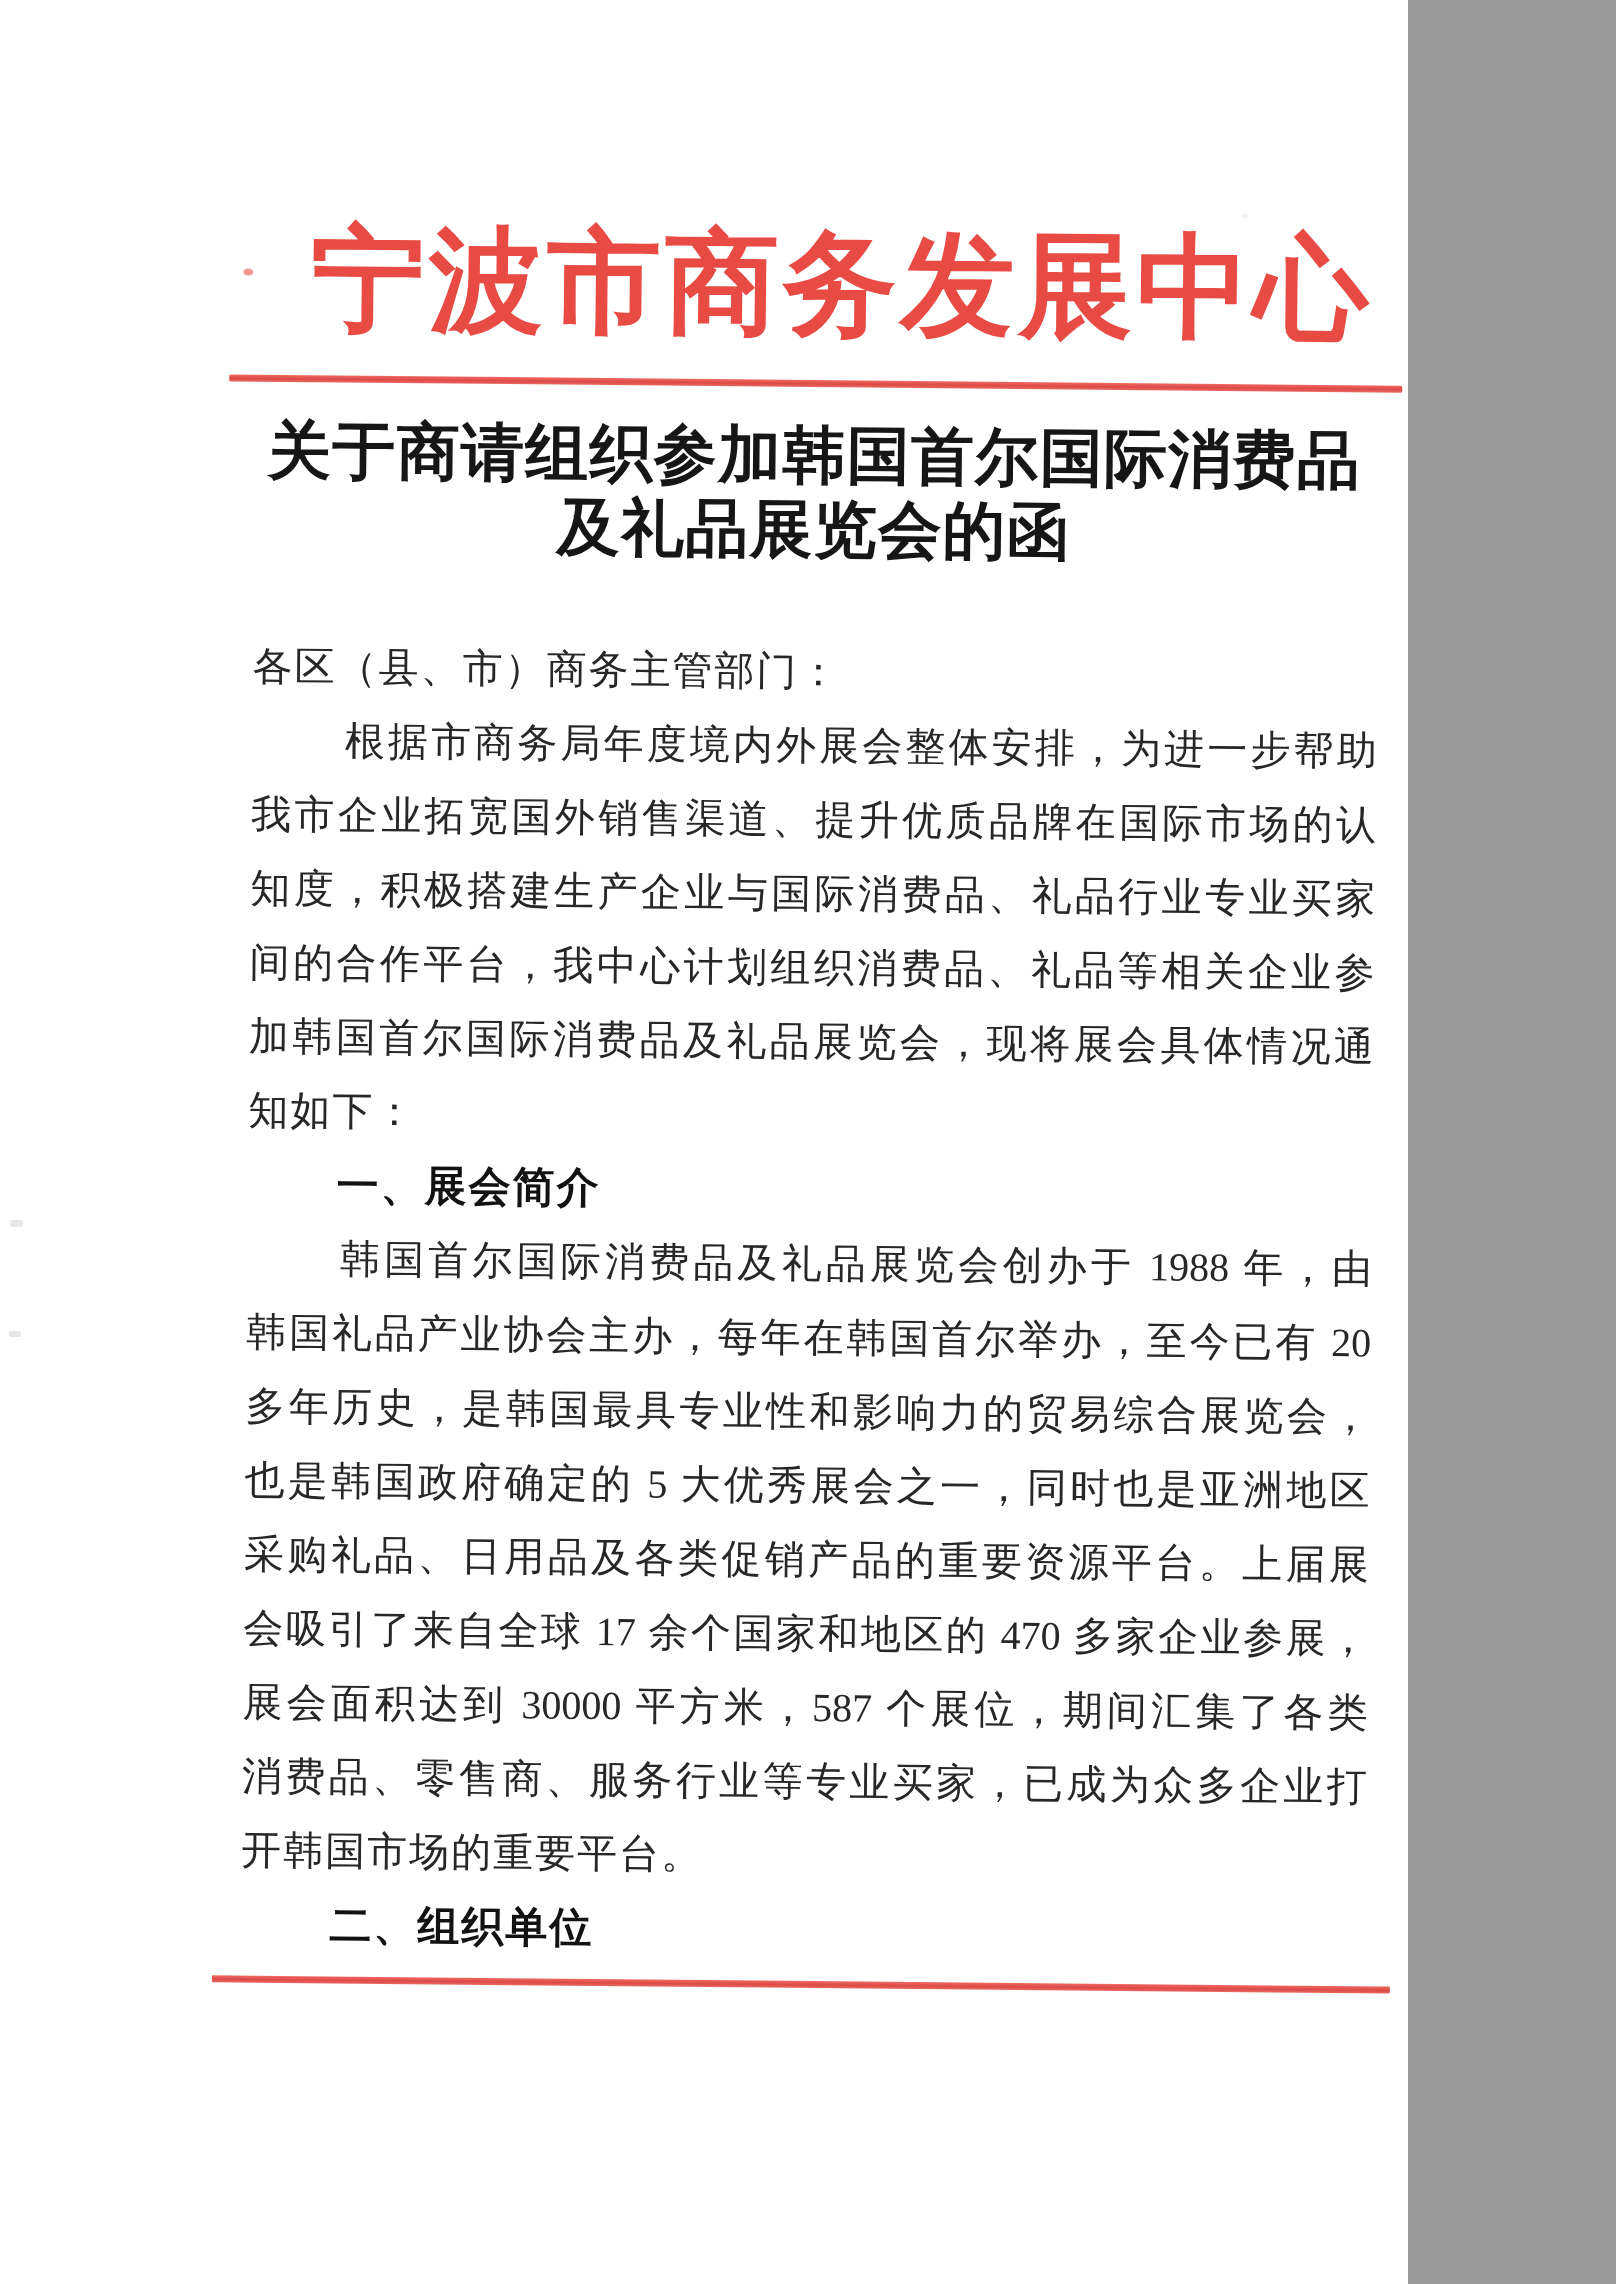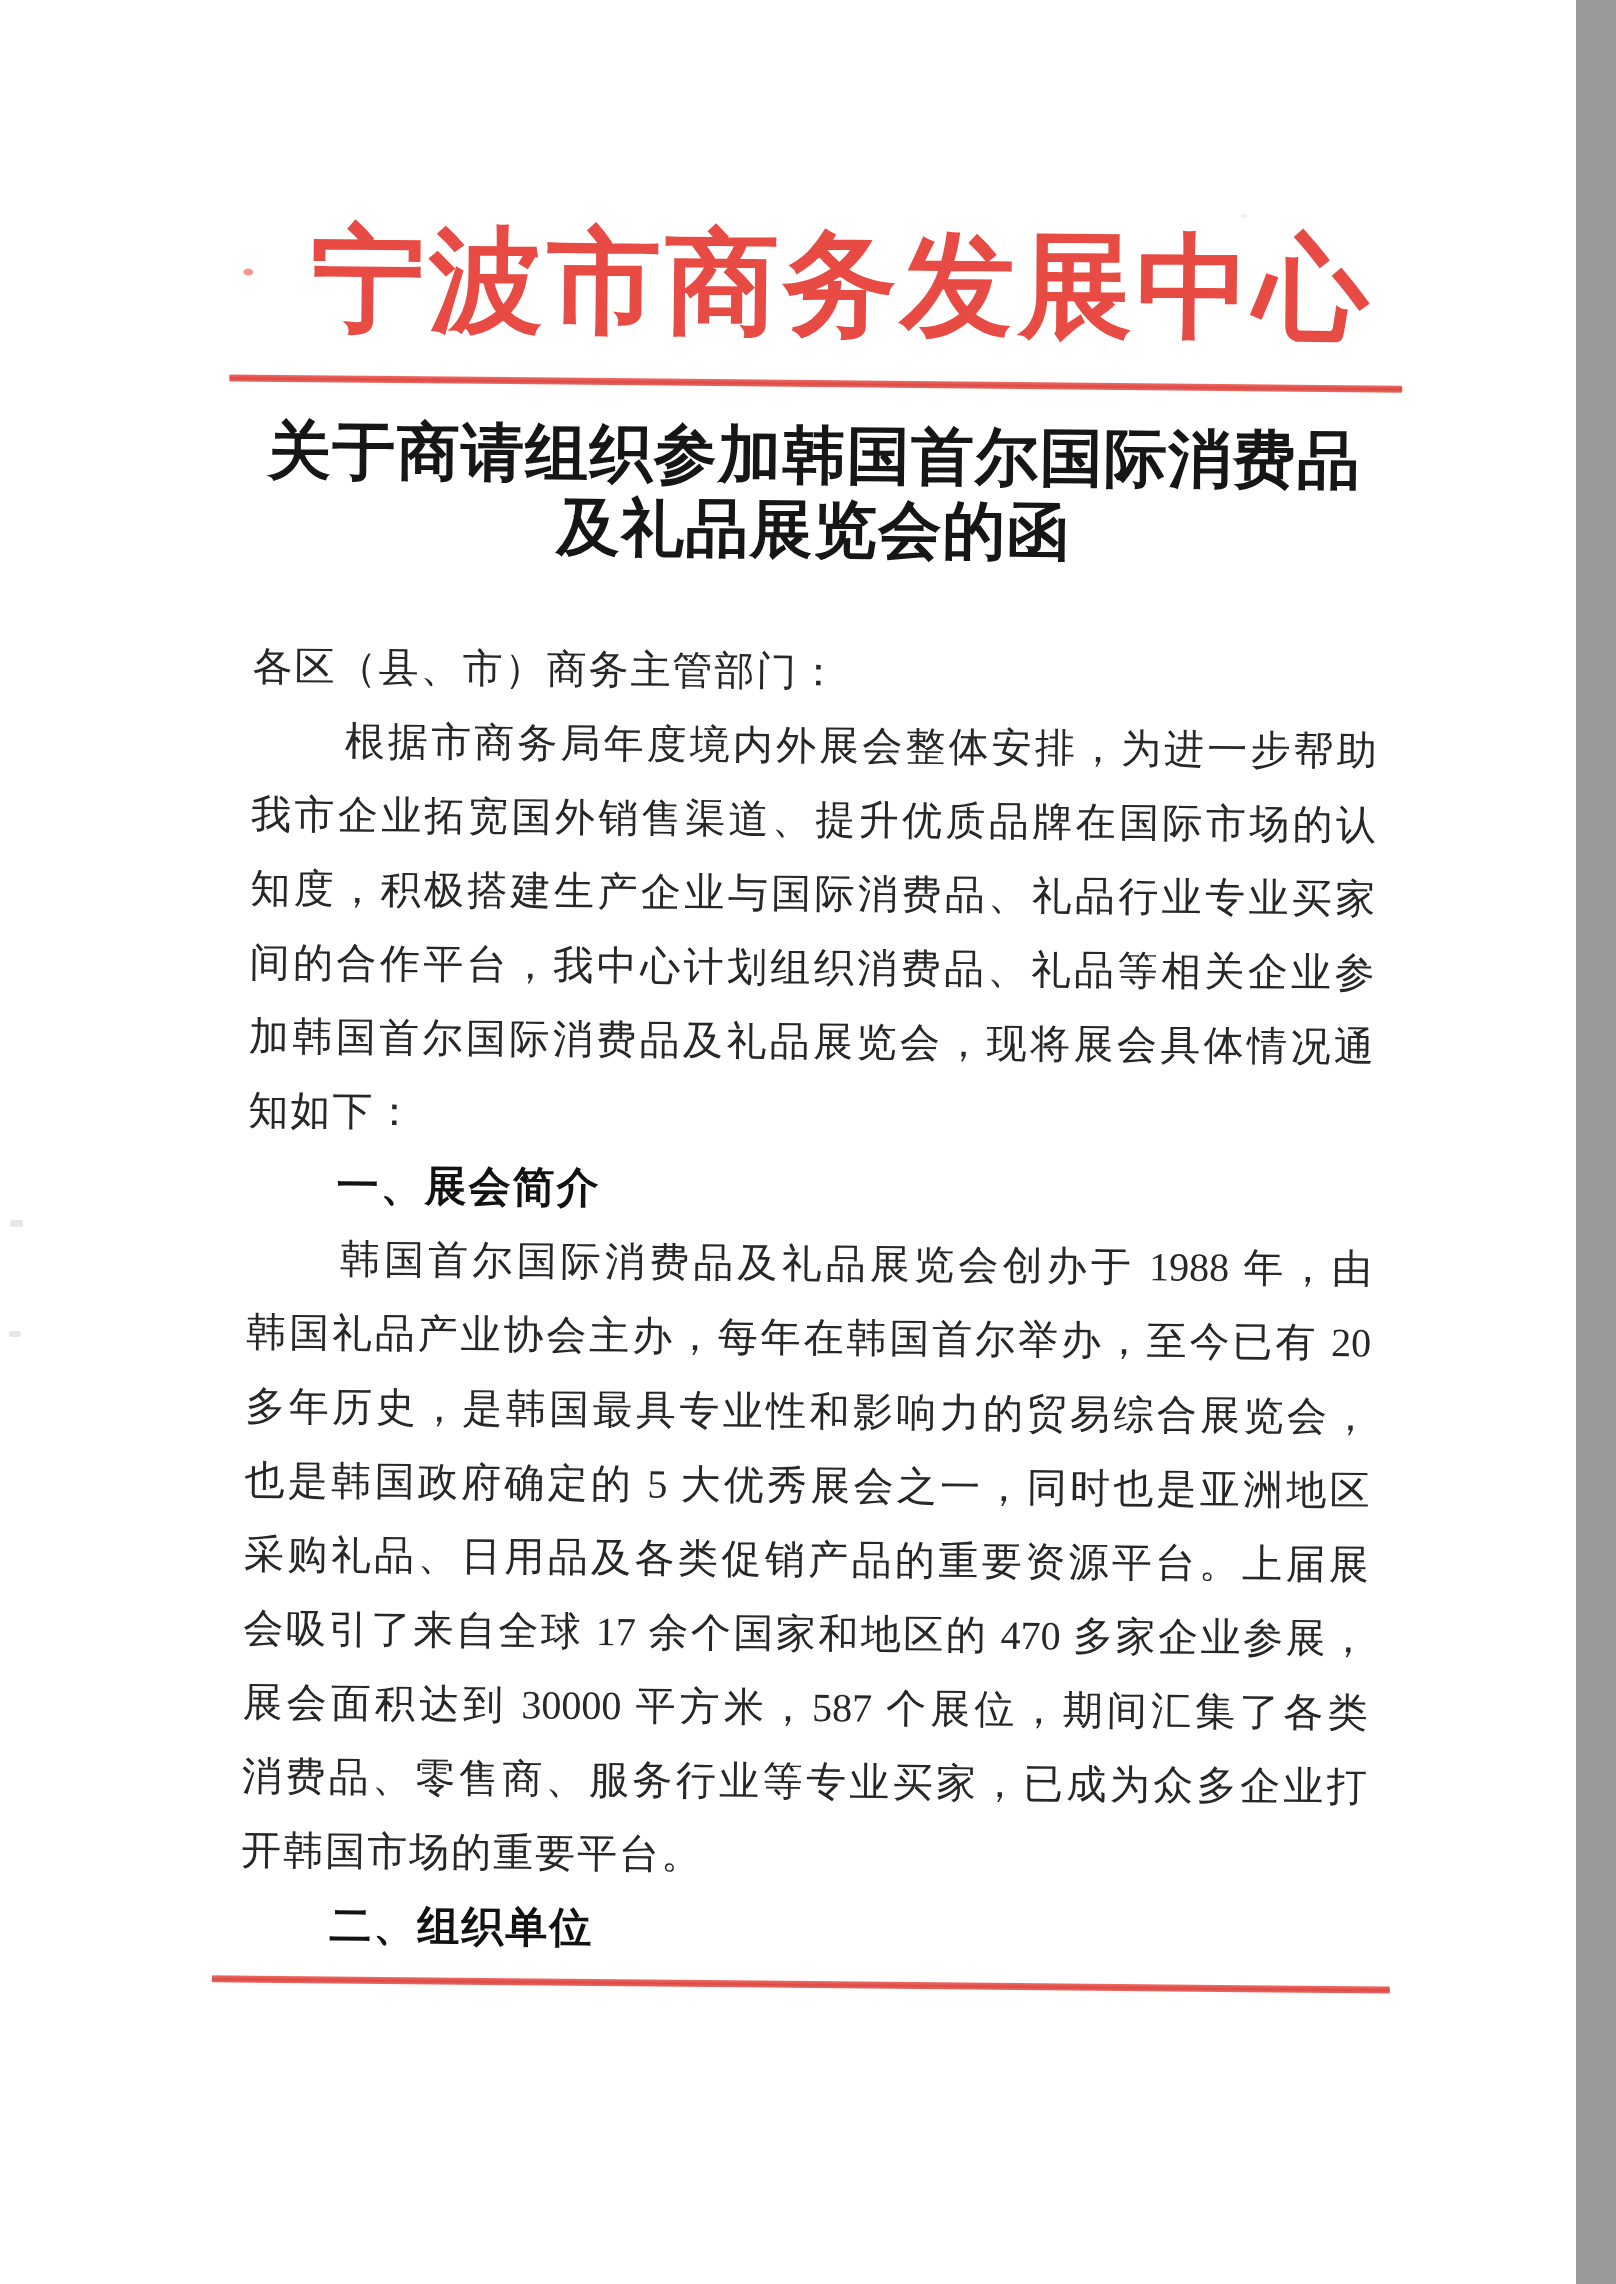--- a/index.html
+++ b/index.html
@@ -1,17 +1,17 @@
 <!DOCTYPE html>
 <html style="font-size:10.4px"><head>
 <meta charset="utf-8">
 <style>
   html,body{margin:0;padding:0;background:#9a9a9a;}
   .page{
-    position:relative; width:1576px; height:2284px;
+    position:relative; width:1408px; height:2284px;
     background:#ffffff; overflow:hidden;
     font-family:"Liberation Serif", serif;
   }
   .skew{
     position:absolute; left:0; top:0; width:1616px; height:2284px;
     transform:rotate(0.55deg); transform-origin:808px 1140px;
   }
   .letterhead{
     position:absolute; top:218px; left:195px; width:1277px;
     text-align:center; font-size:114px; line-height:1.18;

